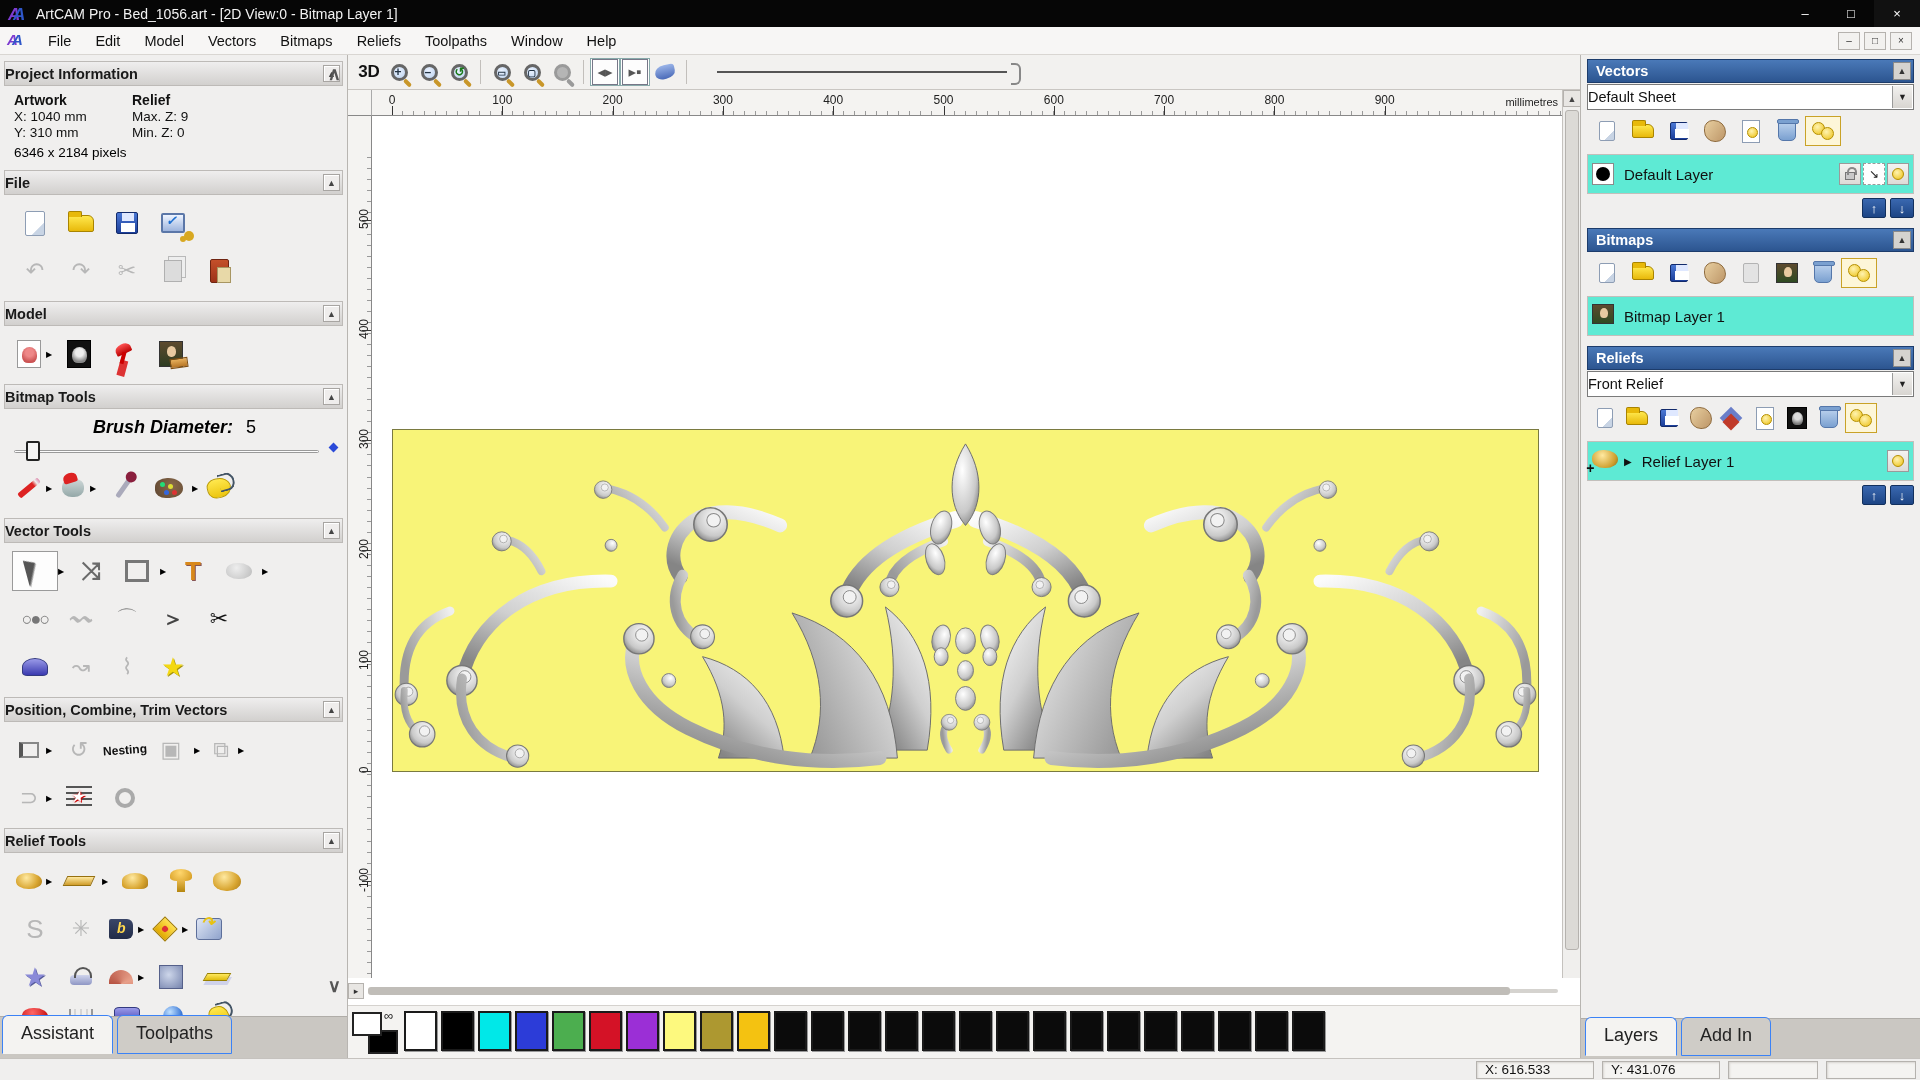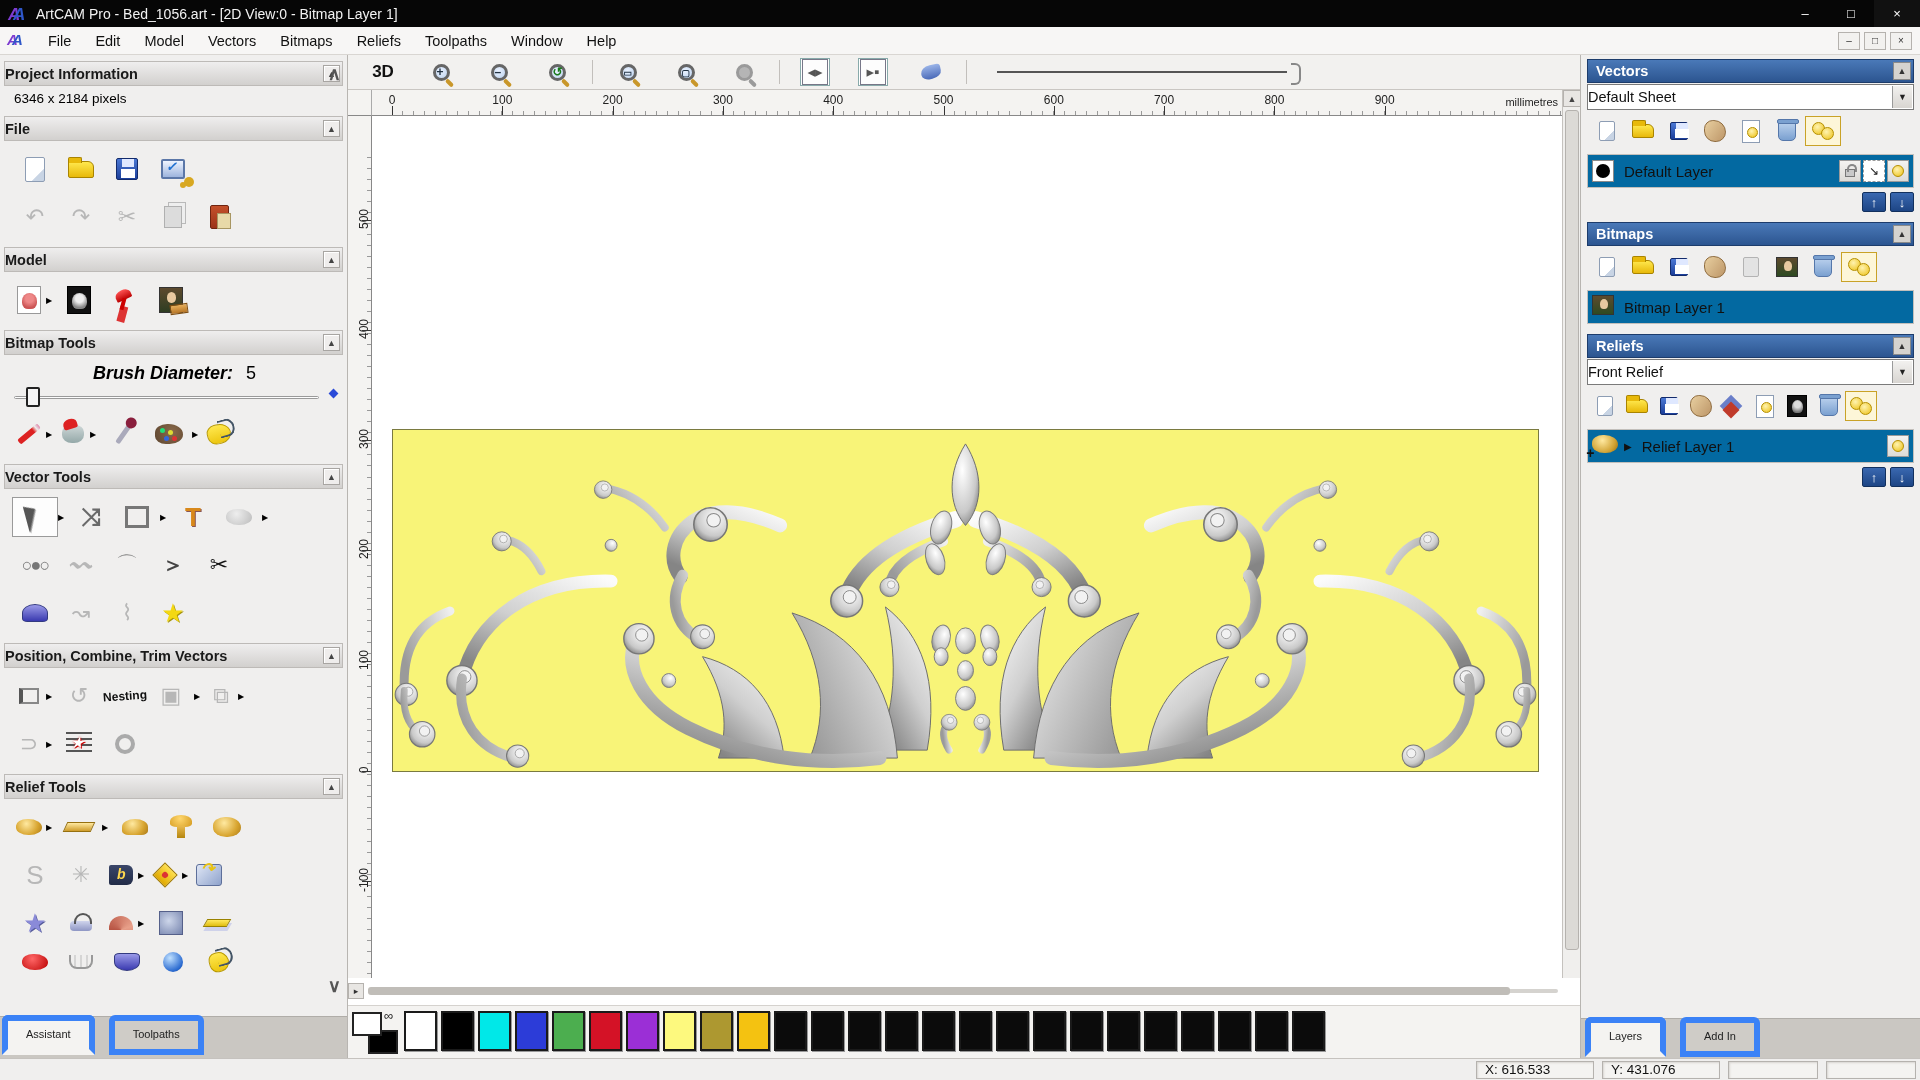--- a/index.html
+++ b/index.html
@@ -125,27 +125,27 @@
   .brush-line { padding:4px 10px 0 12px; font-size:18px; font-style:italic; font-weight:bold; color:#000000;text-align:center; }
   .brush-line .val { font-style:normal; font-weight:normal; margin-left:8px; }
   .slider-row { position:relative; height:22px; margin:2px 14px 2px 8px; }
   .slider-track { position:absolute; left:6px; right:14px; top:10px; height:3px; background:#fdfdfd; border:1px solid #9a9a9a; border-radius:2px; }
   .slider-handle { position:absolute; left:18px; top:1px; width:14px; height:20px; background:#f4f4f4; border:2px solid #222; border-radius:2px; }
   .slider-spark { position:absolute; right:-4px; top:4px; width:7px; height:7px; background:#2a4ad8; transform:rotate(45deg); }
 
   
   #lp-footer { position:absolute; left:0; bottom:0; width:348px; height:42px; background:#cac7c2; border-top:1px solid #b0ada8; }
   .lp-tabs { position:absolute; left:2px; top:-2px; display:flex; }
-  .lp-tab { padding:7px 18px 9px 18px; font-size:11px; background:#cfccc7; border:6px solid #3b82f6; border-radius:6px 6px 0 0; color:#222; margin-right:14px; }
+  .lp-tab { padding:7px 18px 9px 18px; font-size:18px; background:#cfccc7; border:1px solid #3b82f6; border-radius:6px 6px 0 0; color:#222; margin-right:4px; }
   .lp-tab.active { background:#f4f3f1; border-bottom-color:#f4f3f1; font-weight:normal; }
 
   
   #canvasarea { position:absolute; left:348px; top:55px; width:1232px; height:950px; background:#fff; }
   #cv-toolbar { position:absolute; left:0; top:0; width:1232px; height:35px; background:#f2f1ef; border-bottom:1px solid #c9c6c2; display:flex; align-items:center; padding-left:6px; }
-  .tb-btn { height:28px; min-width:30px; display:flex; align-items:center; justify-content:center; margin:0 14px; border:1px solid transparent; }
+  .tb-btn { height:28px; min-width:30px; display:flex; align-items:center; justify-content:center; margin:0 0; border:1px solid transparent; }
   .tb-btn.pressed { border:1px solid #8aa; background:#fff; }
   .tb-3d { font-weight:bold; font-size:17px; color:#111; }
   .tb-sep { width:1px; height:24px; background:#c2bfbb; margin:0 6px; }
   .mag { width:17px; height:17px; border:3px solid #666; border-radius:50%; position:relative; background:radial-gradient(circle at 40% 35%, #eaf2ff, #bcd2ee); }
   .mag::after { content:""; position:absolute; right:-7px; bottom:-7px; width:9px; height:4px; background:#c9972a; border-radius:2px; transform:rotate(45deg); }
   .mag .sign { position:absolute; left:1px; top:-2px; font-size:12px; font-weight:bold; color:#234; }
   .mag.blob { border-color:#9a9a9a; background:#b5b5b5; }
   .mag.blob::after { background:#9a9a9a; }
   .tb-line { flex:0 0 290px; height:2px; background:#555; margin-left:24px; position:relative; }
   .tb-line::after { content:""; position:absolute; right:-14px; top:-8px; width:8px; height:18px; border:2px solid #888; border-left:none; border-radius:0 6px 6px 0; }
@@ -204,21 +204,21 @@
   .i-bulbpage { width:18px; height:23px; background:#fff; border:1px solid #8d9db4; position:relative; }
   .i-bulbpage::after { content:""; position:absolute; left:4px; top:6px; width:9px; height:9px; border-radius:50%; background:radial-gradient(circle at 40% 35%, #fff3b0, #ecc012); border:1px solid #b58f00; }
   .i-bulbs { width:24px; height:22px; position:relative; }
   .i-bulbs::before, .i-bulbs::after { content:""; position:absolute; width:11px; height:11px; border-radius:50%; background:radial-gradient(circle at 40% 35%, #fff3b0, #ecc012); border:1px solid #b58f00; }
   .i-bulbs::before { left:1px; top:2px; } .i-bulbs::after { right:1px; bottom:2px; }
   .i-stack { width:20px; height:20px; position:relative; }
   .i-stack::before { content:""; position:absolute; left:0; top:2px; width:16px; height:16px; background:#6a7ec9; transform:rotate(45deg); }
   .i-stack::after { content:""; position:absolute; left:2px; top:8px; width:12px; height:12px; background:#c03a2a; transform:rotate(45deg); }
   .i-bearchip { width:20px; height:22px; background:#111; border:1px solid #000; position:relative; }
   .i-bearchip::after { content:""; position:absolute; left:4px; top:4px; width:11px; height:13px; background:radial-gradient(circle at 50% 35%, #ddd 30%, #777 75%); border-radius:50% 50% 40% 40%; }
-  .layer-row { display:flex; align-items:center; height:34px; background:#0369a1; border:1px solid #c2bfbb; margin-top:2px; padding:0 4px; }
+  .layer-row { display:flex; align-items:center; height:40px; background:#5eead4; border:1px solid #c2bfbb; margin-top:2px; padding:0 4px; }
   .layer-row .name { font-size:15px; color:#111; margin-left:10px; flex:1; }
   .lyr-swatch { width:22px; height:22px; background:#fff; border:1px solid #8a8a8a; display:flex; align-items:center; justify-content:center; }
   .lyr-swatch .dot { width:14px; height:14px; border-radius:50%; background:#000; }
   .lyr-btn { width:22px; height:22px; border:1px solid #9a9a9a; background:linear-gradient(#f4f3f1,#dddbd7); display:flex; align-items:center; justify-content:center; margin-left:2px; font-size:12px; color:#222; }
   .lyr-btn.pressed { background:#fff; border-style:dashed; }
   .bulb-sm { width:12px; height:12px; border-radius:50%; background:radial-gradient(circle at 40% 35%, #fff3b0, #ecc012); border:1px solid #b58f00; }
   .lock-sm { width:10px; height:8px; background:#c9c9c9; border:1px solid #777; position:relative; margin-top:4px; }
   .lock-sm::before { content:""; position:absolute; left:1px; top:-6px; width:6px; height:6px; border:2px solid #888; border-bottom:none; border-radius:5px 5px 0 0; }
   .updown { display:flex; justify-content:flex-end; gap:4px; margin-top:4px; }
   .ud-btn { width:24px; height:20px; background:linear-gradient(#3a68b0,#1d4585); border:1px solid #12305e; color:#fff; font-size:13px; font-weight:bold; display:flex; align-items:center; justify-content:center; border-radius:2px; }
@@ -276,20 +276,28 @@
     </div>
   </div>
 
   <div id="leftpanel">
     <div class="lp-scroll" style="top:8px;">∧</div>
     <div class="lp-scroll" style="top:920px;">∨</div>
 
     <div class="sec-header">
       <span class="t">Project Information</span>
       <span class="sec-btn">▲</span>
+    </div>
+    <div class="pi-grid">
+      <span class="hdr">Artwork</span>
+      <span class="hdr">Relief</span>
+      <span>X: 1040 mm</span>
+      <span>Max. Z: 9</span>
+      <span>Y: 310 mm</span>
+      <span>Min. Z: 0</span>
     </div>
     <div class="pixels">6346 x 2184 pixels</div>
 
     <div class="sec-header">
       <span class="t">File</span>
       <span class="sec-btn">▲</span>
     </div>
     <div class="icon-row">
       <span class="tool">
           <i class="i-page"></i>

